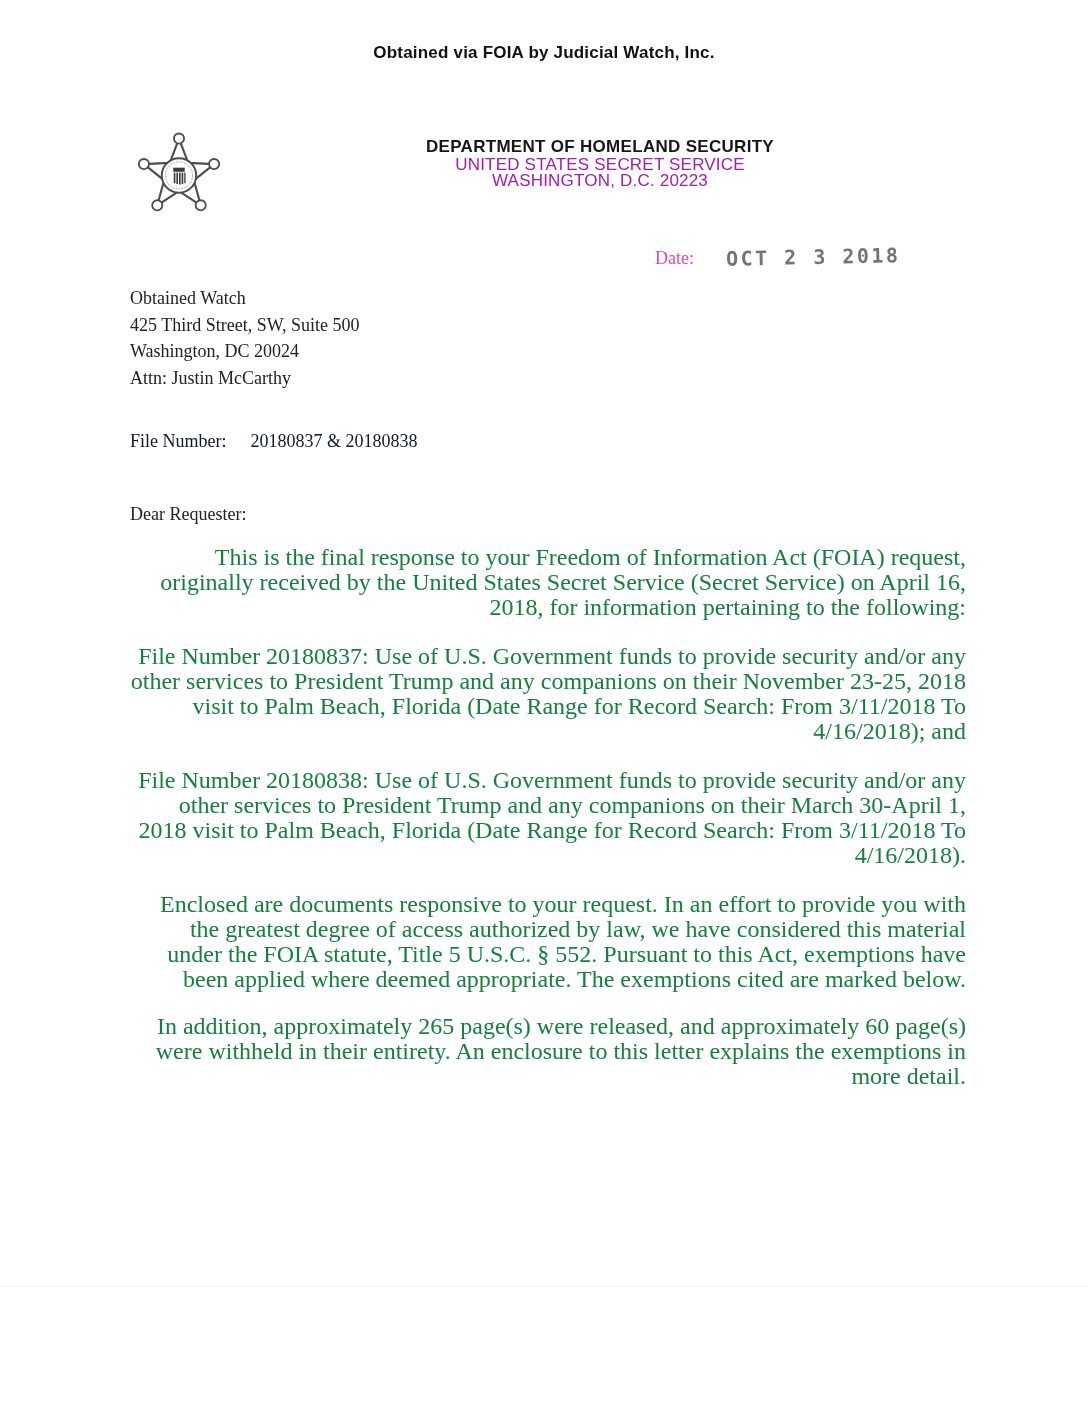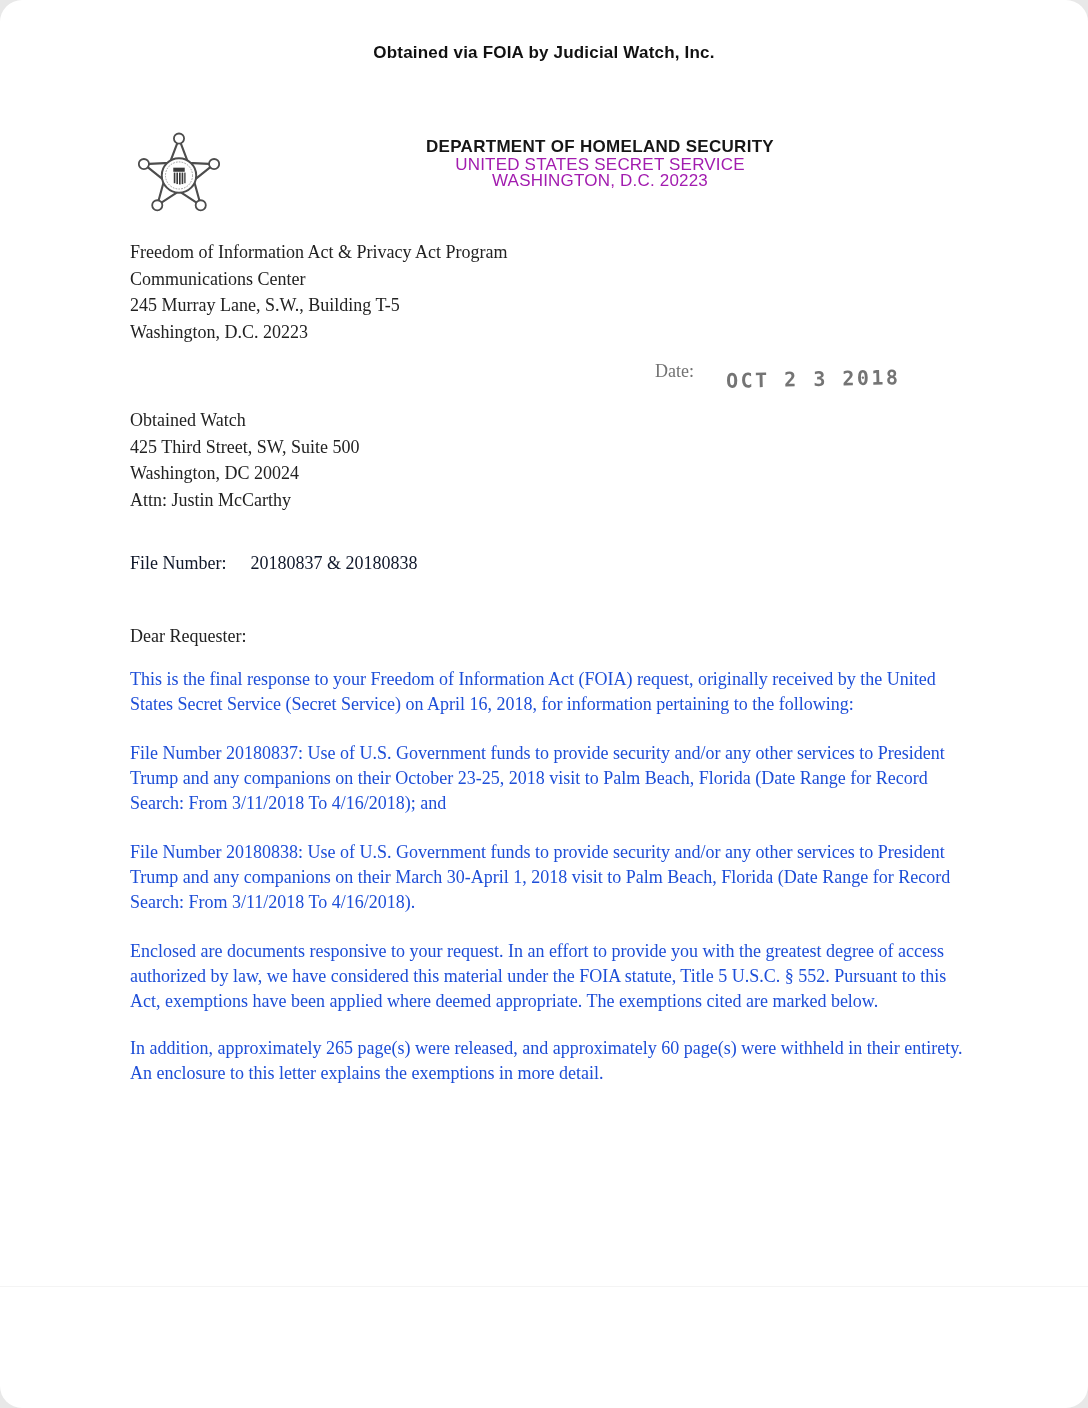--- a/index.html
+++ b/index.html
@@ -8,21 +8,20 @@
     font-family: "Liberation Serif", serif;
   }
   .page {
     position: relative;
     width: 1088px;
     height: 1408px;
     margin: 0 auto;
     background: #ffffff;
     overflow: hidden;
     color: #1f1f1f;
-    border-radius: 22px;
   }
   
   .watermark {
     padding-top: 43px;
     text-align: center;
     font-family: "Liberation Sans", sans-serif;
     font-size: 17px;
     font-weight: 600;
     line-height: 20px;
     color: #111;
@@ -71,23 +70,23 @@
     color: #222;
   }
   .date-row {
     position: relative;
     margin-top: 10px;
     height: 48px;
   }
   .date-label {
     position: absolute;
     left: 655px;
-    top: 6px;
+    top: 15px;
     font-size: 18px;
-    color: #737373;
+    color: #ec4899;
   }
   .date-stamp {
     position: absolute;
     left: 726px;
     top: 12px;
     font-family: "DejaVu Sans Mono", monospace;
     font-weight: 700;
     font-size: 20px;
     letter-spacing: 2.5px;
     color: #747474;
@@ -107,24 +106,24 @@
   }
   .file-number-value { margin-left: 24px; }
   .salutation {
     margin: 52px 0 0 130px;
     font-size: 18px;
     color: #222;
   }
   .para {
     margin: 24px 0 0 130px;
     width: 836px;
-    font-size: 18px;
+    font-size: 24px;
     line-height: 25px;
-    color: #1d4ed8;
-    text-align: left;
+    color: #15803d;
+    text-align: right;
   }
   .para.p1 { margin-top: 20px; }
   .para.p4 { }
   .para.p5 { margin-top: 22px; }
   
   .scan-artifact {
     position: absolute;
     left: 0;
     right: 0;
     top: 1286px;
@@ -156,45 +155,39 @@
       <rect x="53.2" y="49.5" width="2" height="14" fill="#3a3a3a"></rect>
       <rect x="56.4" y="49.5" width="1.6" height="13" fill="#3a3a3a"></rect>
     </svg>
     <div class="agency-block">
       <div class="agency-line1">DEPARTMENT OF HOMELAND SECURITY</div>
       <div class="agency-line2">UNITED STATES SECRET SERVICE</div>
       <div class="agency-line3">WASHINGTON, D.C. 20223</div>
     </div>
   </div>
 
-  <div class="sender-block">
-    <div>Freedom of Information Act &amp; Privacy Act Program</div>
-    <div>Communications Center</div>
-    <div>245 Murray Lane, S.W., Building T-5</div>
-    <div>Washington, D.C. 20223</div>
-  </div>
 
   <div class="date-row">
     <span class="date-label">Date:</span>
     <span class="date-stamp">OCT 2 3 2018</span>
   </div>
 
   <div class="recipient-block">
     <div>Obtained Watch</div>
     <div>425 Third Street, SW, Suite 500</div>
     <div>Washington, DC 20024</div>
     <div>Attn: Justin McCarthy</div>
   </div>
 
   <div class="file-number">
     <span>File Number:</span><span class="file-number-value">20180837 &amp; 20180838</span>
   </div>
 
   <div class="salutation">Dear Requester:</div>
 
   <p class="para p1">This is the final response to your Freedom of Information Act (FOIA) request, originally received by the United States Secret Service (Secret Service) on April 16, 2018, for information pertaining to the following:</p>
-  <p class="para p2">File Number 20180837: Use of U.S. Government funds to provide security and/or any other services to President Trump and any companions on their October 23-25, 2018 visit to Palm Beach, Florida (Date Range for Record Search: From 3/11/2018 To 4/16/2018); and</p>
+  <p class="para p2">File Number 20180837: Use of U.S. Government funds to provide security and/or any other services to President Trump and any companions on their November 23-25, 2018 visit to Palm Beach, Florida (Date Range for Record Search: From 3/11/2018 To 4/16/2018); and</p>
   <p class="para p3">File Number 20180838: Use of U.S. Government funds to provide security and/or any other services to President Trump and any companions on their March 30-April 1, 2018 visit to Palm Beach, Florida (Date Range for Record Search: From 3/11/2018 To 4/16/2018).</p>
   <p class="para p4">Enclosed are documents responsive to your request.  In an effort to provide you with the greatest degree of access authorized by law, we have considered this material under the FOIA statute, Title 5 U.S.C. § 552.  Pursuant to this Act, exemptions have been applied where deemed appropriate.  The exemptions cited are marked below.</p>
   <p class="para p5">In addition, approximately 265 page(s) were released, and approximately 60 page(s) were withheld in their entirety.  An enclosure to this letter explains the exemptions in more detail.</p>
 
   <div class="scan-artifact"></div>
 </div>
 
 </body></html>

